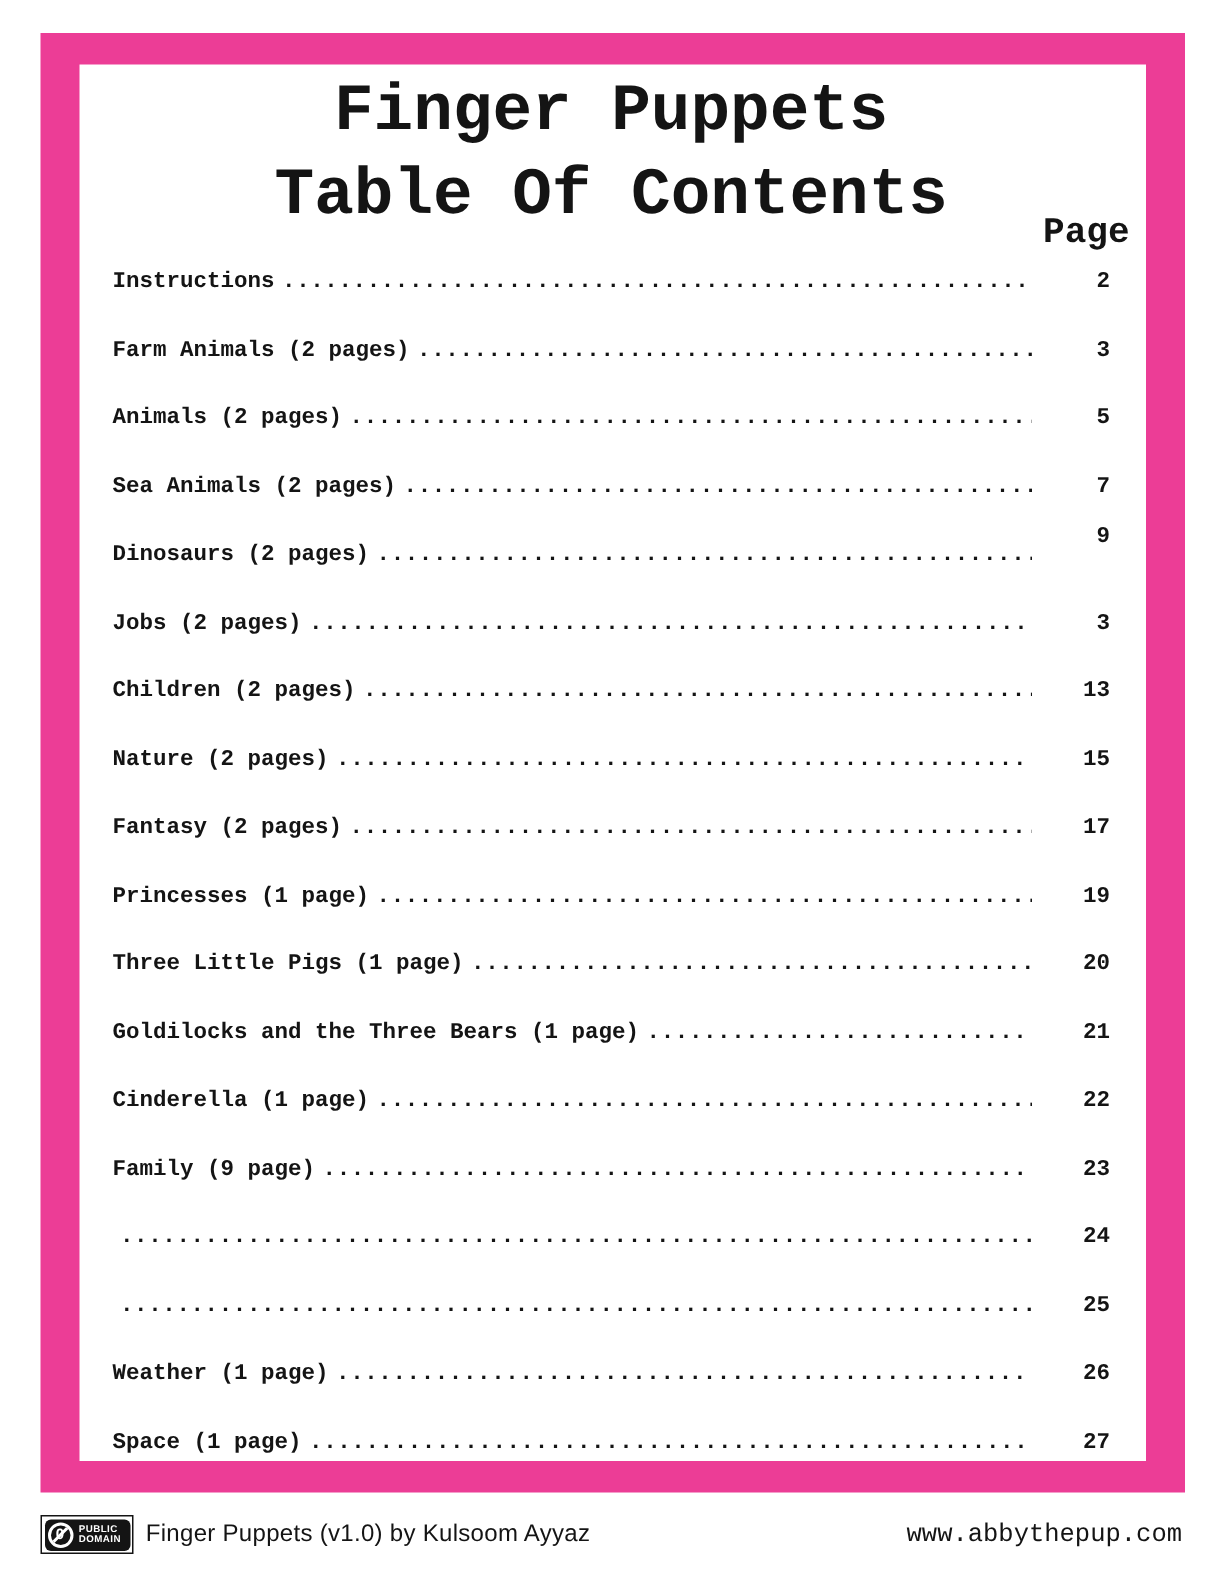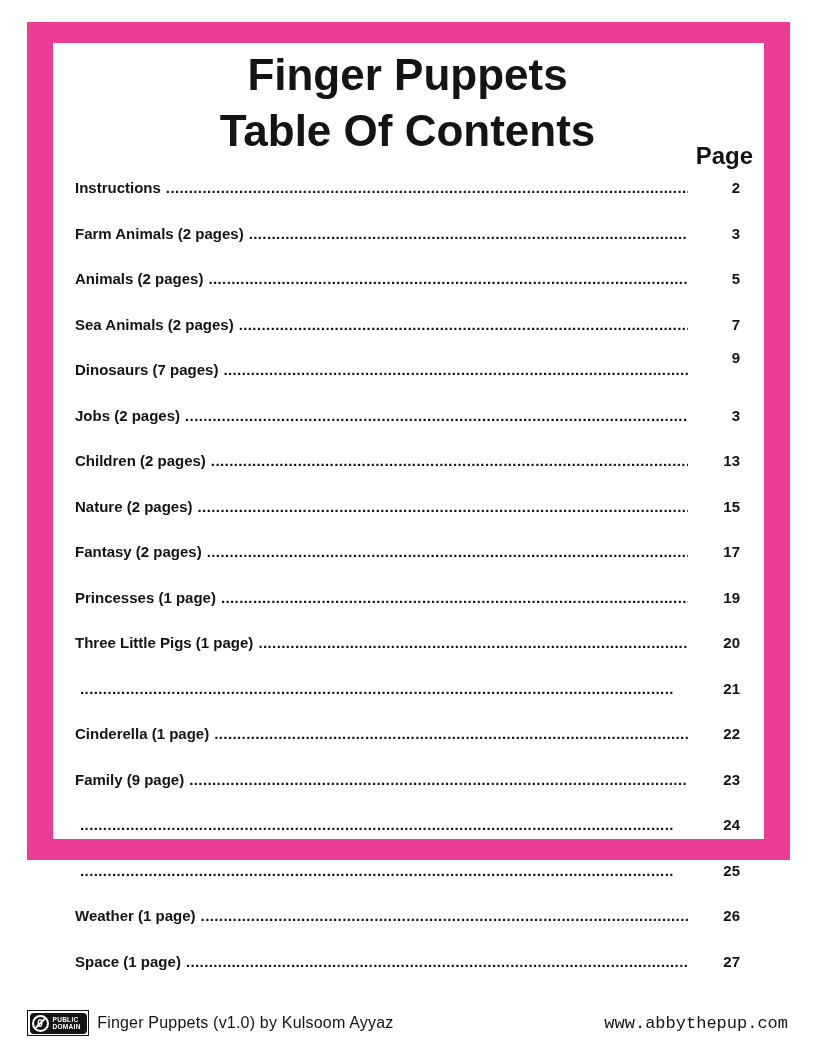--- a/index.html
+++ b/index.html
@@ -6,22 +6,23 @@
     margin: 0; padding: 0;
     width: 816px; height: 1056px;
     background: #ffffff;
     overflow: hidden;
     font-family: "Liberation Sans", sans-serif;
     color: var(--ink, #141414);
   }
   .frame {
     position: absolute;
     left: 27px; top: 22px;
-    width: 763px; height: 838px;
+    width: 763px; height: 973px;
     background: var(--pink, #EC3D96);
+    font-family: Liberation Mono, monospace;
   }
   .inner {
     position: absolute;
     left: 26px; right: 26px; top: 21px; bottom: 21px;
     background: #ffffff;
     box-sizing: border-box;
     padding: 0 24px 0 22px;
   }
   .title {
     margin-top: 4px;
@@ -159,21 +160,21 @@
     <span class="toc-label">Animals (2 pages)</span>
     <span class="toc-dots">..................................................................................................................................</span>
     <span class="toc-num">5</span>
   </div>
         <div class="row">
     <span class="toc-label">Sea Animals (2 pages)</span>
     <span class="toc-dots">..................................................................................................................................</span>
     <span class="toc-num">7</span>
   </div>
         <div class="row">
-    <span class="toc-label">Dinosaurs (7 pages)</span>
+    <span class="toc-label">Dinosaurs (2 pages)</span>
     <span class="toc-dots">..................................................................................................................................</span>
     <span class="toc-num">9</span>
   </div>
         <div class="row">
     <span class="toc-label">Jobs (2 pages)</span>
     <span class="toc-dots">..................................................................................................................................</span>
     <span class="toc-num">3</span>
   </div>
         <div class="row">
     <span class="toc-label">Children (2 pages)</span>
@@ -194,20 +195,21 @@
     <span class="toc-label">Princesses (1 page)</span>
     <span class="toc-dots">..................................................................................................................................</span>
     <span class="toc-num">19</span>
   </div>
         <div class="row">
     <span class="toc-label">Three Little Pigs (1 page)</span>
     <span class="toc-dots">..................................................................................................................................</span>
     <span class="toc-num">20</span>
   </div>
         <div class="row">
+    <span class="toc-label">Goldilocks and the Three Bears (1 page)</span>
     <span class="toc-dots">..................................................................................................................................</span>
     <span class="toc-num">21</span>
   </div>
         <div class="row">
     <span class="toc-label">Cinderella (1 page)</span>
     <span class="toc-dots">..................................................................................................................................</span>
     <span class="toc-num">22</span>
   </div>
         <div class="row">
     <span class="toc-label">Family (9 page)</span>

